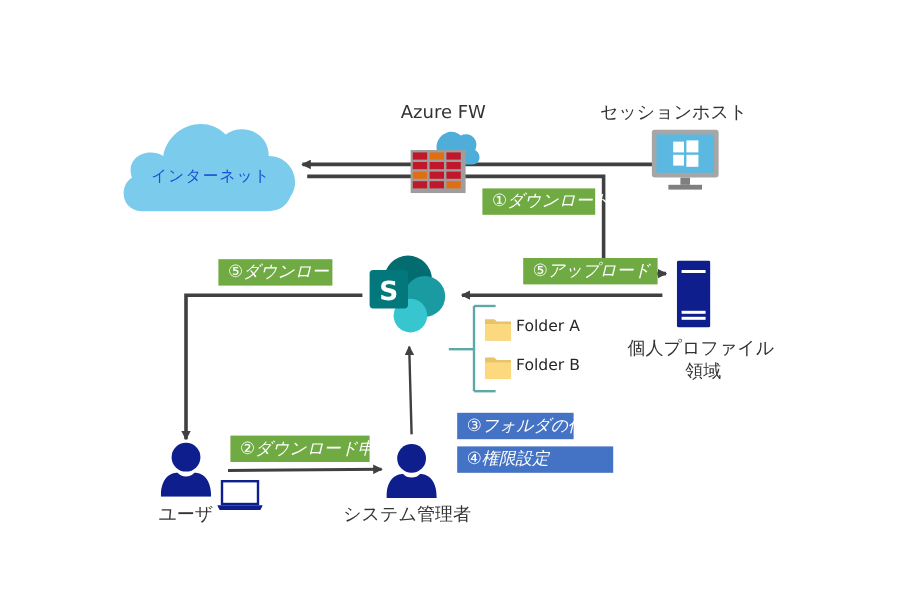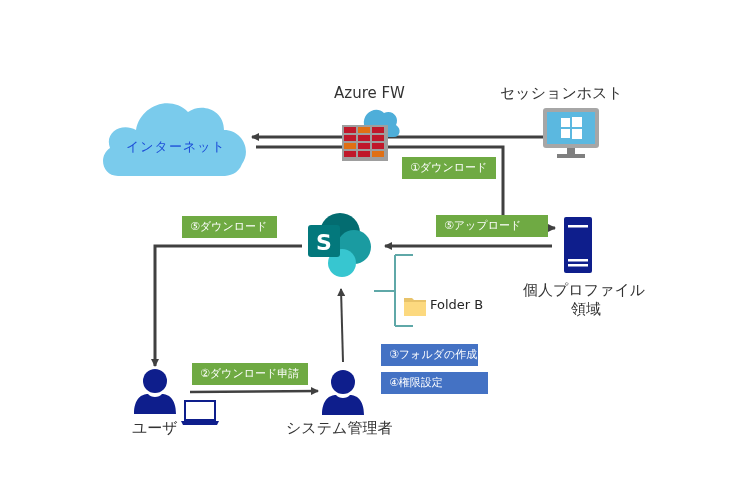--- a/index.html
+++ b/index.html
@@ -1,21 +1,21 @@
 <!DOCTYPE html>
 <html><head>
 <meta charset="utf-8">
 <style>
   html, body { margin:0; padding:0; background:#ffffff; }
   body { width:750px; height:500px; position:relative; overflow:hidden;
          font-family:"DejaVu Sans", "Liberation Sans", sans-serif; color:#262626; }
   .abs { position:absolute; }
   svg.lines { position:absolute; left:0; top:0; width:750px; height:500px; }
   .label { font-size:15px; color:#333; white-space:nowrap; }
-  .tag { position:absolute; color:#ffffff; font-size:11px; line-height:22px; padding:0 8px; white-space:nowrap; box-sizing:border-box; }
+  .tag { position:absolute; color:#ffffff; font-size:14px; line-height:22px; padding:0 8px; white-space:nowrap; box-sizing:border-box;font-style:italic; }
   .tag.green { background:#6faa43; }
   .tag.blue { background:#4472c4; }
   .folder-label { font-size:13px; color:#262626; }
 </style>
 </head>
 <body>
 
 <svg class="lines" viewBox="0 0 750 500">
   <defs>
     <marker id="ah" markerWidth="8" markerHeight="8" refX="7" refY="4" orient="auto" markerUnits="userSpaceOnUse">
@@ -84,33 +84,40 @@
     <rect x="24" y="40" width="8" height="6" fill="#7f7f7f"></rect>
     <rect x="14" y="46" width="28" height="4" fill="#7f7f7f"></rect>
   </svg>
 </div>
 
 <div class="tag green" style="left:402px;top:157px;width:94px;">①ダウンロード</div>
 <div class="tag green" style="left:182px;top:216px;width:95px;">⑤ダウンロード</div>
 <div class="tag green" style="left:424px;top:215px;width:112px;margin-left:12px;">⑤アップロード</div>
 <div class="tag green" style="left:192px;top:363px;width:116px;">②ダウンロード申請</div>
 <div class="tag blue" style="left:381px;top:344px;width:97px;">③フォルダの作成</div>
-<div class="tag blue" style="left:381px;top:372px;width:107px;">④権限設定</div>
+<div class="tag blue" style="left:381px;top:372px;width:130px;">④権限設定</div>
 
 <div class="abs" style="left:306px;top:211px;width:68px;height:68px;">
   <svg width="68" height="68" viewBox="0 0 68 68">
     <circle cx="34" cy="22" r="20" fill="#036c70"></circle>
     <circle cx="48" cy="36" r="17" fill="#1a9ba1"></circle>
     <circle cx="36" cy="52" r="14" fill="#37c6d0"></circle>
     <rect x="2" y="14" width="32" height="32" rx="3" fill="#03787c"></rect>
     <text x="18" y="39" font-family="DejaVu Sans, sans-serif" font-weight="bold" font-size="22" fill="#fff" text-anchor="middle">S</text>
   </svg>
 </div>
 
 <div class="abs" style="left:404px;top:262px;width:100px;height:60px;">
+  <div class="abs" style="left:0;top:0;height:24px;width:100px;">
+    <svg class="abs" style="left:0;top:2px;" width="22" height="20" viewBox="0 0 22 20">
+      <path d="M0,2 L8,2 L10,4 L22,4 L22,20 L0,20 Z" fill="#e8c36a"></path>
+      <rect x="0" y="6" width="22" height="14" fill="#fcd97f"></rect>
+    </svg>
+    <span class="abs folder-label" style="left:26px;top:3px;">Folder A</span>
+  </div>
   <div class="abs" style="left:0;top:32px;height:24px;width:100px;">
     <svg class="abs" style="left:0;top:2px;" width="22" height="20" viewBox="0 0 22 20">
       <path d="M0,2 L8,2 L10,4 L22,4 L22,20 L0,20 Z" fill="#e8c36a"></path>
       <rect x="0" y="6" width="22" height="14" fill="#fcd97f"></rect>
     </svg>
     <span class="abs folder-label" style="left:26px;top:3px;">Folder B</span>
   </div>
 </div>
 
 <div class="abs" style="left:564px;top:217px;width:28px;height:56px;">

